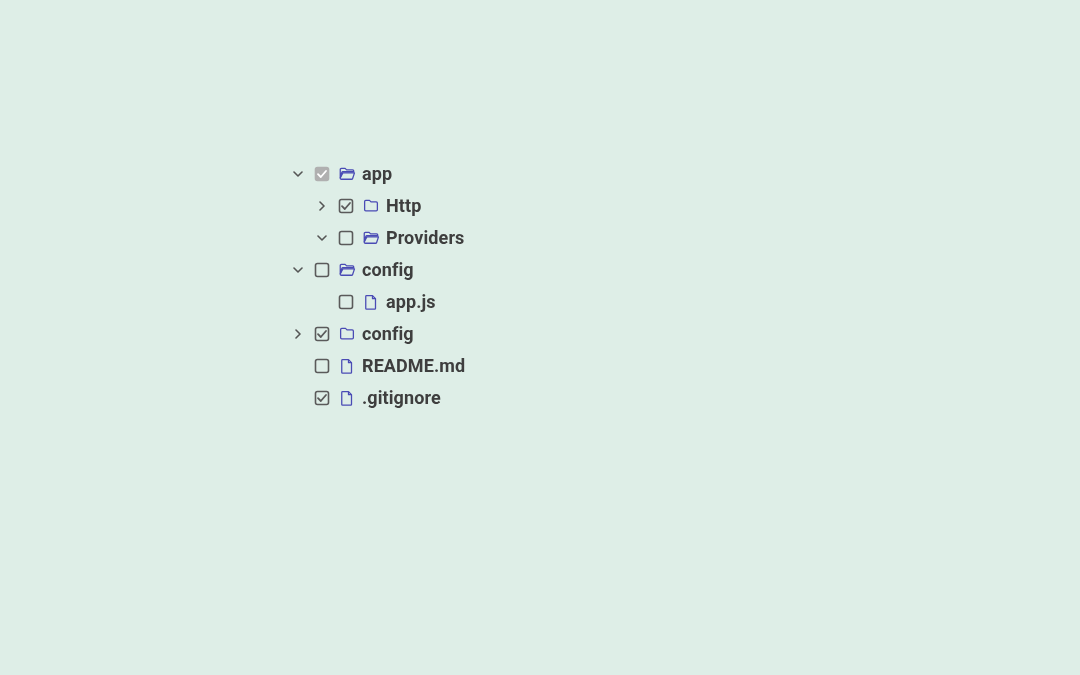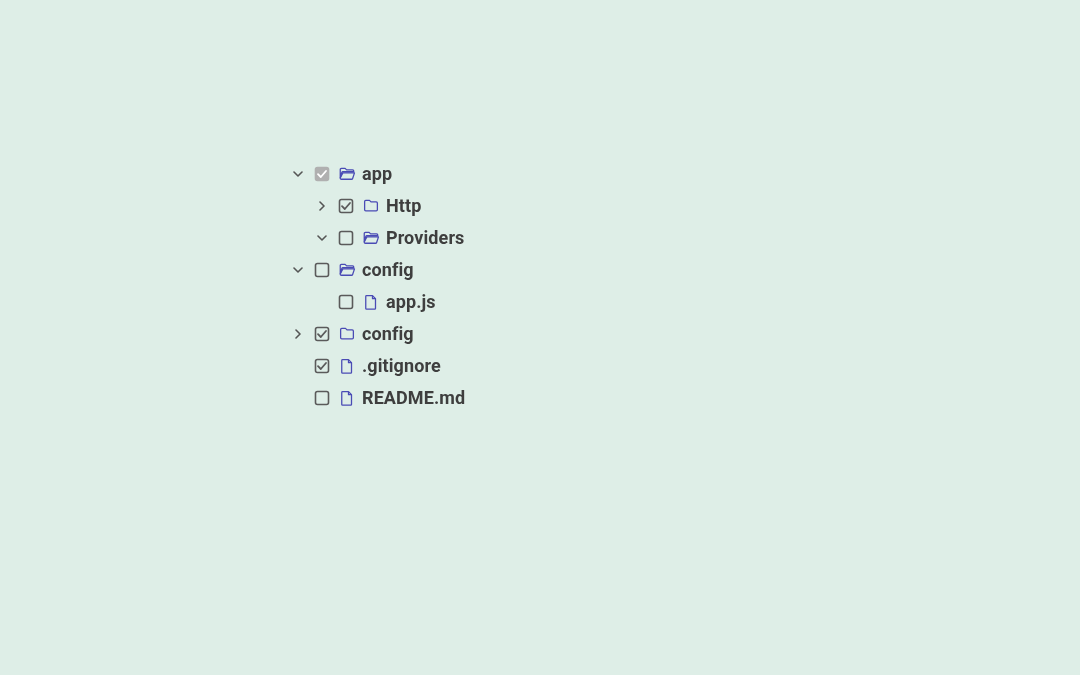--- a/index.html
+++ b/index.html
@@ -224,37 +224,37 @@
         <svg viewBox="0 0 24 24">
           <use href="#sym-folder-closed"></use>
         </svg>
       </span>
       <span class="label">config</span>
     </div>
     <div class="row">
       <span class="toggle blank"></span>
       <span class="check">
         <svg viewBox="0 0 16 16">
+          <use href="#sym-cb-unchecked"></use>
+        </svg>
+      </span>
+      <span class="icon">
+        <svg viewBox="0 0 24 24">
+          <use href="#sym-file"></use>
+        </svg>
+      </span>
+      <span class="label">README.md</span>
+    </div>
+    <div class="row">
+      <span class="toggle blank"></span>
+      <span class="check">
+        <svg viewBox="0 0 16 16">
           <use href="#sym-cb-checked"></use>
         </svg>
       </span>
       <span class="icon">
         <svg viewBox="0 0 24 24">
           <use href="#sym-file"></use>
         </svg>
       </span>
       <span class="label">.gitignore</span>
     </div>
-    <div class="row">
-      <span class="toggle blank"></span>
-      <span class="check">
-        <svg viewBox="0 0 16 16">
-          <use href="#sym-cb-unchecked"></use>
-        </svg>
-      </span>
-      <span class="icon">
-        <svg viewBox="0 0 24 24">
-          <use href="#sym-file"></use>
-        </svg>
-      </span>
-      <span class="label">README.md</span>
-    </div>
   </div>
 
 </body></html>

